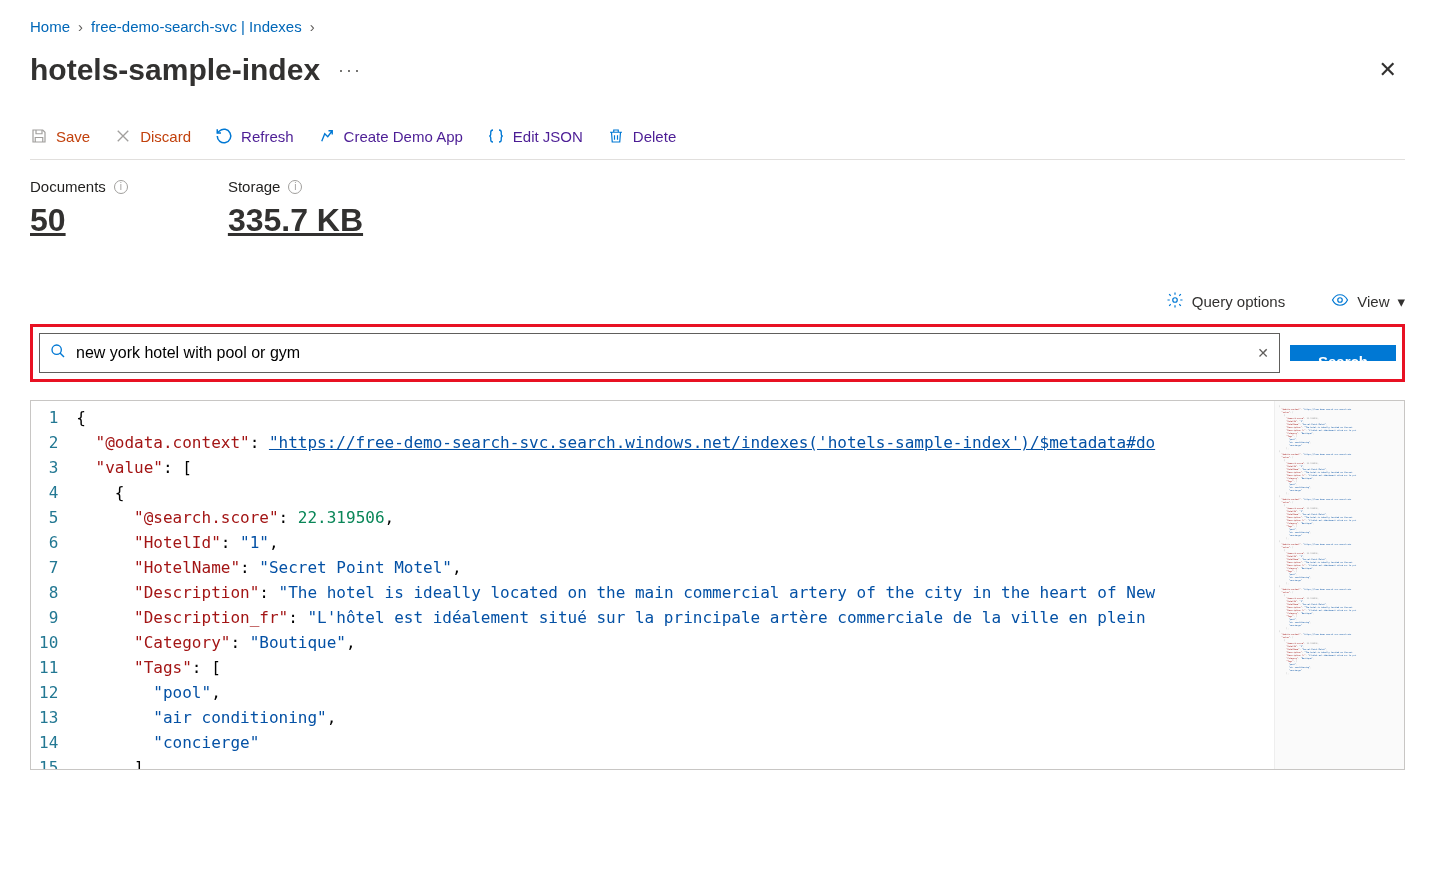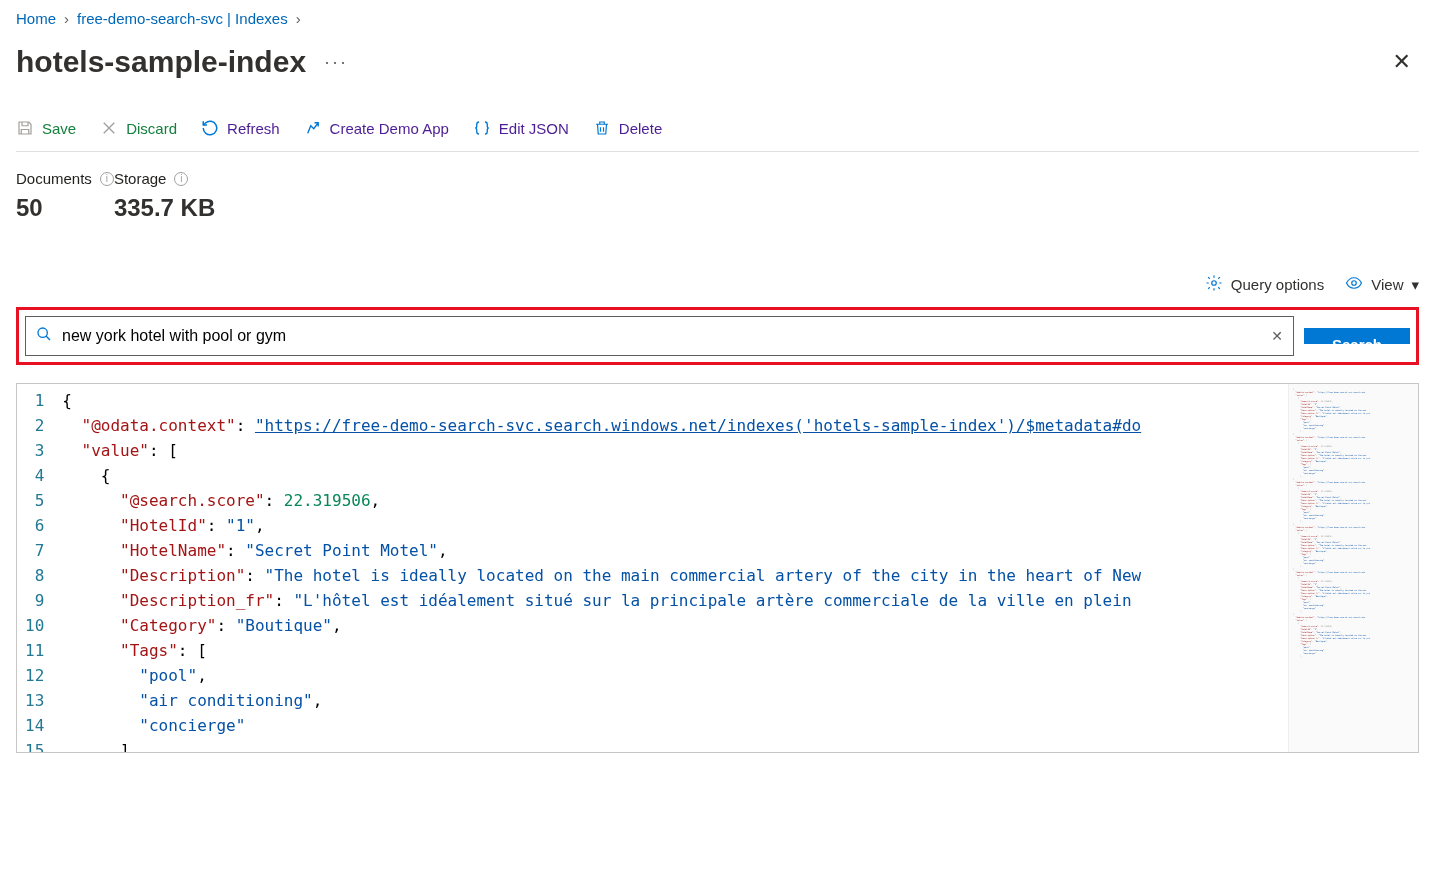--- a/index.html
+++ b/index.html
@@ -1,43 +1,43 @@
 <!DOCTYPE html>
 <html><head>
 <meta charset="utf-8">
 <style>
 * { box-sizing: border-box; margin: 0; padding: 0; }
 body { font-family: "Segoe UI", Arial, sans-serif; background: #fff; color: #323130; width: 1435px; }
-.container { padding: 10px 16px 0; }
+.container { padding: 10px 30px 0; margin-top: 8px; }
 
 .breadcrumb { display: flex; align-items: center; gap: 8px; font-size: 15px; margin-bottom: 18px; }
 .breadcrumb a { color: #0067b8; text-decoration: none; }
 .breadcrumb .chev { color: #605e5c; }
 
 .title-row { display: flex; align-items: center; justify-content: space-between; margin-bottom: 40px; }
 .title-row h1 { font-size: 30px; font-weight: 600; }
 .title-dots { color: #605e5c; margin-left: 18px; font-size: 18px; letter-spacing: 2px; cursor: pointer; }
 .close-x { font-size: 22px; color: #323130; cursor: pointer; padding: 4px 8px; }
 
 .toolbar { display: flex; align-items: center; gap: 24px; padding-bottom: 14px; border-bottom: 1px solid #e1dfdd; }
 .tb-btn { display: inline-flex; align-items: center; gap: 8px; font-size: 15px; cursor: pointer; color: #4c1d95; }
-.tb-btn.dis { color: #15803d; cursor: default; }
+.tb-btn.dis { color: #c2410c; cursor: default; }
 .tb-ico { display: inline-flex; width: 18px; height: 18px; align-items: center; justify-content: center; }
 .tb-ico svg { width: 18px; height: 18px; }
 
-.stats { display: flex; padding: 18px 0 28px; }
+.stats { display: flex; gap: 100px; padding: 18px 0 28px; text-decoration: underline; }
 .stat-label { font-size: 15px; color: #201f1e; display: inline-flex; align-items: center; gap: 8px; }
 .info-ico { width: 14px; height: 14px; border: 1px solid #a19f9d; border-radius: 50%; display: inline-flex; align-items: center; justify-content: center; font-size: 10px; color: #a19f9d; }
-.stat-val { font-size: 24px; font-weight: 600; margin-top: 6px; }
+.stat-val { font-size: 32px; font-weight: 600; margin-top: 6px; }
 
 .tabs { display: flex; gap: 34px; border-bottom: 1px solid #e1dfdd; }
 .tab { font-size: 16px; padding: 4px 0 12px; cursor: pointer; border-bottom: 3px solid transparent; }
 .tab.active { border-bottom-color: #0078d4; font-weight: 400; }
 
-.options-row { display: flex; justify-content: flex-end; gap: 21px; padding: 24px 0 12px; }
+.options-row { display: flex; justify-content: flex-end; gap: 46px; padding: 24px 0 12px; }
 .opt-btn { display: inline-flex; align-items: center; gap: 8px; font-size: 15px; cursor: pointer; }
 
 .search-row { border: 3px solid #e81123; padding: 6px; display: flex; gap: 10px; align-items: center; margin-bottom: 18px; }
 .search-box { flex: 1; border: 1px solid #605e5c; display: flex; align-items: center; padding: 0 10px; height: 40px; }
 .search-box svg { width: 16px; height: 16px; stroke: #0078d4; }
 .search-box input { flex: 1; border: none; outline: none; font-size: 16px; padding: 0 10px; font-family: inherit; }
 .search-box .clear { color: #605e5c; cursor: pointer; font-size: 14px; }
 .search-btn { background: #0078d4; color: #fff; border: none; padding: 8px 28px; font-size: 15px; font-weight: 600; cursor: pointer; height: 16px; }
 
 .results-label { font-size: 15px; margin-bottom: 6px; }

